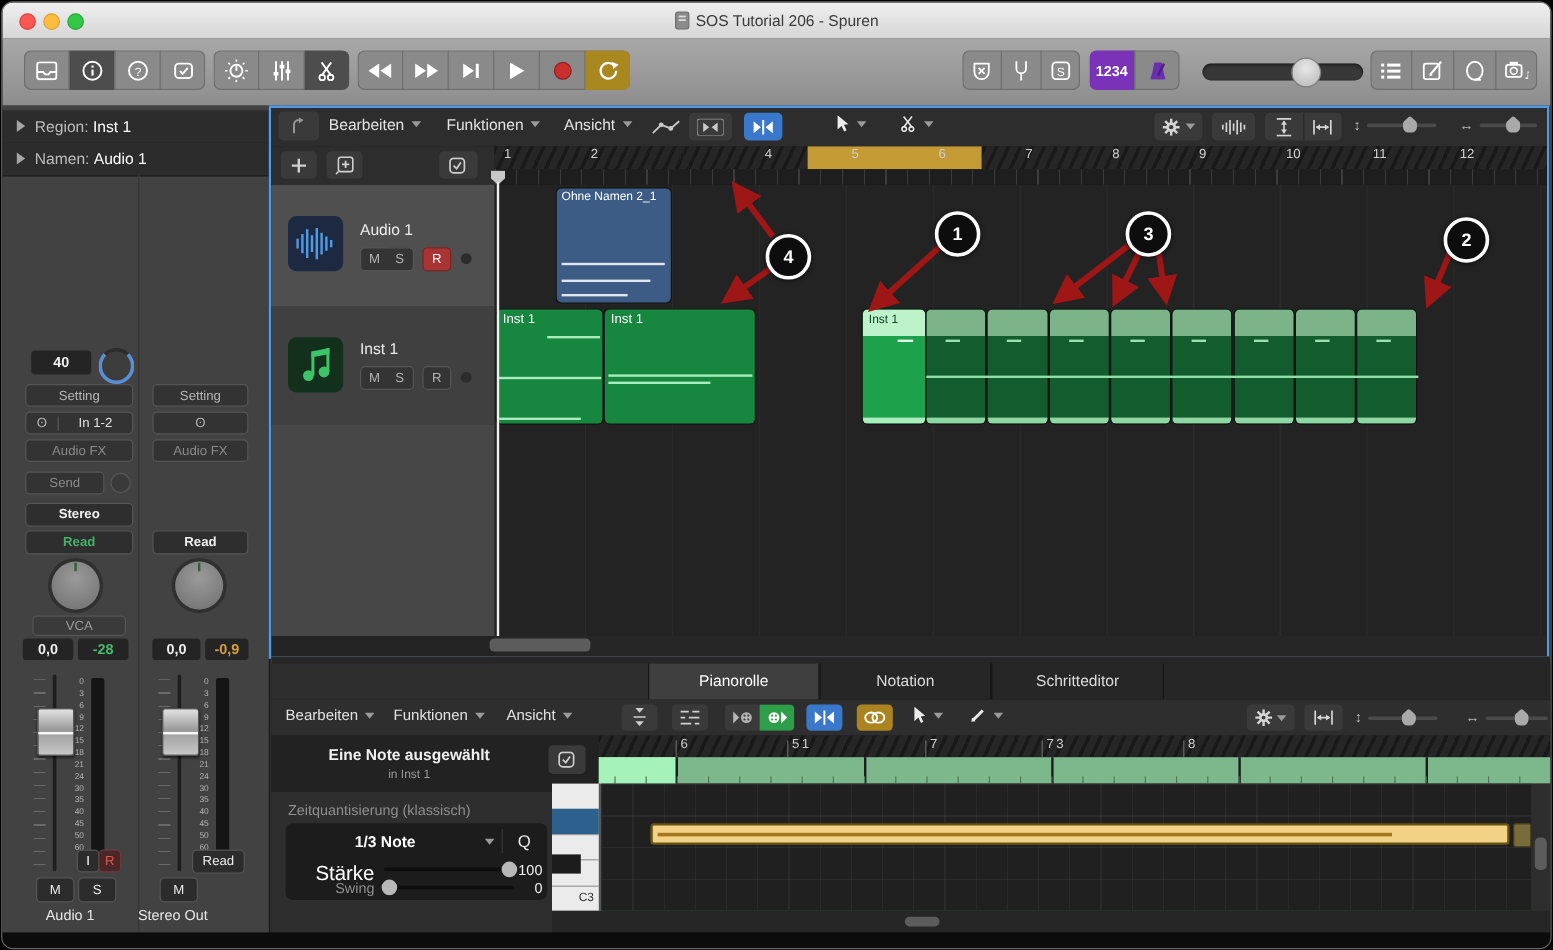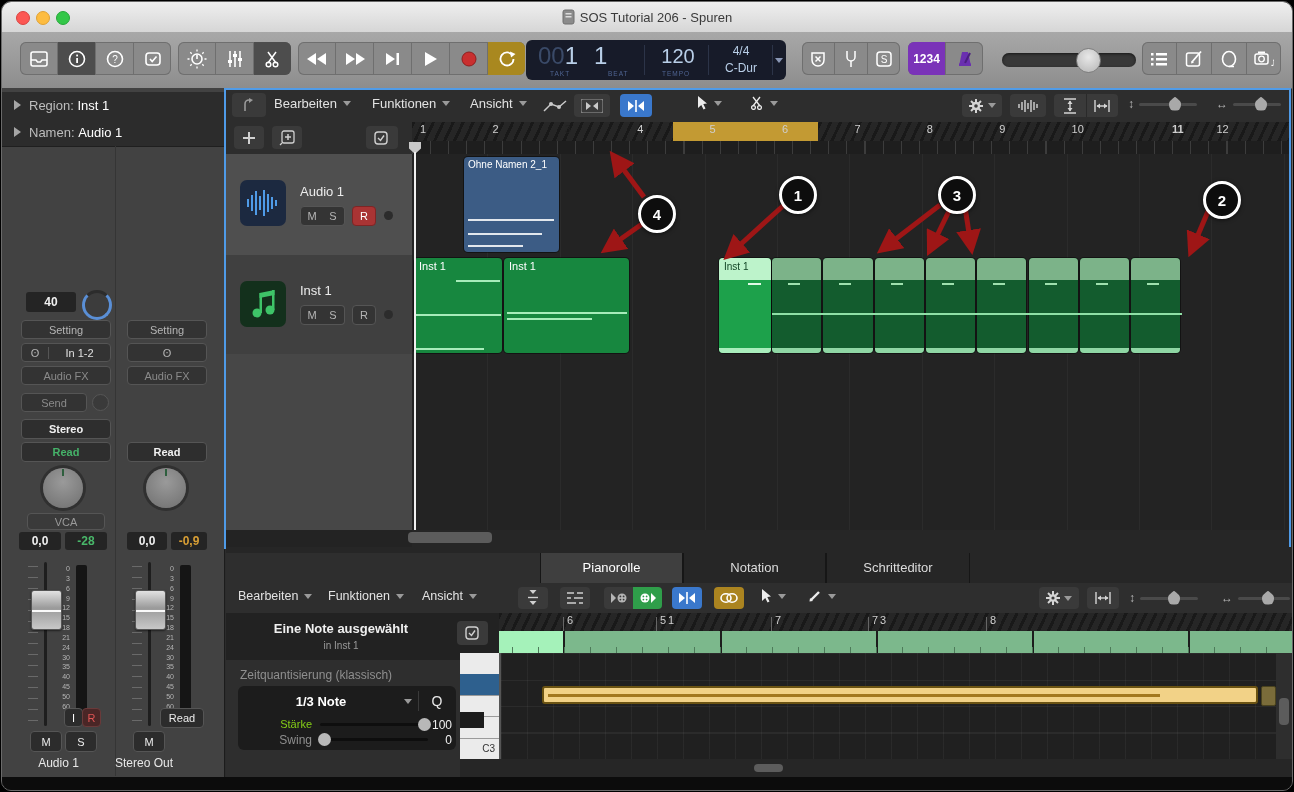--- a/index.html
+++ b/index.html
@@ -183,33 +183,20 @@
             </svg>
           </div>
       <div class="tbtn" style="background:#a9881f;">
             <svg width="18" height="18">
               <path d="M14.5 5.5 A6.5 6.5 0 1 0 15.5 9" fill="none" stroke="#fff" stroke-width="1.8"></path>
               <polygon points="12,1.5 17.5,4 13,7.5" fill="#fff"></polygon>
             </svg>
           </div>
     </div>
 
-    <div class="abs lcd">
-      <div class="abs" style="left:12px;top:2px;font-size:24px;"><span style="color:#3a4a68">00</span><span>1</span><span style="margin-left:16px">1</span></div>
-      <span class="lcdlab" style="left:24px;top:30px;">TAKT</span>
-      <span class="lcdlab" style="left:82px;top:30px;">BEAT</span>
-      <div class="abs lcddiv" style="left:118px;"></div>
-      <div class="abs" style="left:126px;top:5px;width:52px;text-align:center;font-size:20px;">120</div>
-      <span class="lcdlab" style="left:136px;top:30px;">TEMPO</span>
-      <div class="abs lcddiv" style="left:182px;"></div>
-      <div class="abs" style="left:188px;top:4px;width:54px;text-align:center;font-size:12px;">4/4</div>
-      <div class="abs" style="left:188px;top:21px;width:54px;text-align:center;font-size:12px;">C-Dur</div>
-      <div class="abs lcddiv" style="left:246px;"></div>
-      <span class="abs chev" style="left:249px;top:18px;border-top-color:#8a97b5"></span>
-    </div>
 
     <div class="abs tgroup" style="left:800px;">
       <div class="tbtn" style="width:32px">
             <svg width="18" height="18">
               <path d="M3 3 h12 v7 a6 6 0 0 1 -6 6 a6 6 0 0 1 -6 -6 z" fill="none" stroke="#fff" stroke-width="1.5"></path>
               <path d="M6.5 6.5 l5 5 M11.5 6.5 l-5 5" stroke="#fff" stroke-width="1.5"></path>
             </svg>
           </div>
       <div class="tbtn" style="width:32px">
             <svg width="14" height="18">
@@ -521,21 +508,21 @@
             <span class="barnum" style="left: 8px;">1</span>
             <span class="barnum" style="left: 80.4px;">2</span>
             <span class="barnum" style="left: 152.8px; color: rgb(34, 34, 34);">3</span>
             <span class="barnum" style="left: 225.2px;">4</span>
             <span class="barnum" style="left: 297.6px;">5</span>
             <span class="barnum" style="left: 370px;">6</span>
             <span class="barnum" style="left: 442.4px;">7</span>
             <span class="barnum" style="left: 514.8px;">8</span>
             <span class="barnum" style="left: 587.2px;">9</span>
             <span class="barnum" style="left: 659.6px;">10</span>
-            <span class="barnum" style="left: 760px; font-weight: bold;">11</span>
+            <span class="barnum" style="left: 732px;">11</span>
             <span class="barnum" style="left: 804.4px;">12</span>
           </div>
     </div>
     <div class="abs" style="left:186px;top:51px;width:877px;height:13px;background:#1e1e1e;background-image:repeating-linear-gradient(90deg,#3c3c3c 0 1px,transparent 1px 18.1px);border-bottom:1px solid #141414;"></div>
 
     <div class="abs" style="left:183px;top:52px;width:12px;height:12px;background:#c8c8c8;clip-path:polygon(0 0,100% 0,100% 55%,50% 100%,0 55%);z-index:20;"></div>
     <div class="abs" style="left:188px;top:62px;width:2px;height:378px;background:#f0f0f0;z-index:20;"></div>
 
     <div class="abs" style="left:186px;top:64px;width:877px;height:376px;background:#232323;background-image:repeating-linear-gradient(90deg,#2b2b2b 0 1px,transparent 1px 72.4px);background-position:3px 0;"></div>
 
@@ -816,21 +803,21 @@
 
     <div class="abs" style="left:0;top:113px;width:234px;height:117px;background:#2e2e2e;">
       <div class="abs" style="left:14px;top:8px;font-size:12px;color:#8f8f8f;">Zeitquantisierung (klassisch)</div>
       <div class="abs" style="left:12px;top:26px;width:218px;height:64px;background:#1c1c1c;border-radius:6px;">
         <div class="abs" style="left:0;top:3px;width:174px;height:24px;display:flex;align-items:center;">
           <span style="flex:1;text-align:center;color:#fff;font-size:13px;font-weight:bold;">1/3 Note</span>
           <span class="chev"></span>
         </div>
         <div class="abs" style="left:180px;top:5px;width:1px;height:20px;background:#3a3a3a;"></div>
         <div class="abs" style="left:184px;top:3px;width:30px;height:24px;text-align:center;line-height:24px;color:#e8e8e8;font-size:14px;">Q</div>
-        <div class="abs" style="left:18px;top:32px;width:56px;text-align:right;font-size:11px;color:#84cc16;">Stärke</div>
+        <div class="abs" style="left:18px;top:32px;width:56px;text-align:right;font-size:17px;color:#ffffff;">Stärke</div>
         <div class="abs" style="left:82px;top:37px;width:108px;height:3px;background:#0e0e0e;border-radius:2px;">
               <div class="abs" style="left:98px;top:-5px;width:13px;height:13px;border-radius:50%;background:#b8b8b8;"></div>
             </div>
         <div class="abs" style="left:192px;top:32px;width:22px;text-align:right;font-size:12px;color:#f0f0f0;">100</div>
         <div class="abs" style="left:24px;top:47px;width:50px;text-align:right;font-size:12px;color:#8f8f8f;">Swing</div>
         <div class="abs" style="left:82px;top:52px;width:108px;height:3px;background:#0e0e0e;border-radius:2px;">
               <div class="abs" style="left:-2px;top:-5px;width:13px;height:13px;border-radius:50%;background:#b8b8b8;"></div>
             </div>
         <div class="abs" style="left:200px;top:47px;width:14px;text-align:right;font-size:12px;color:#f0f0f0;">0</div>
       </div>

